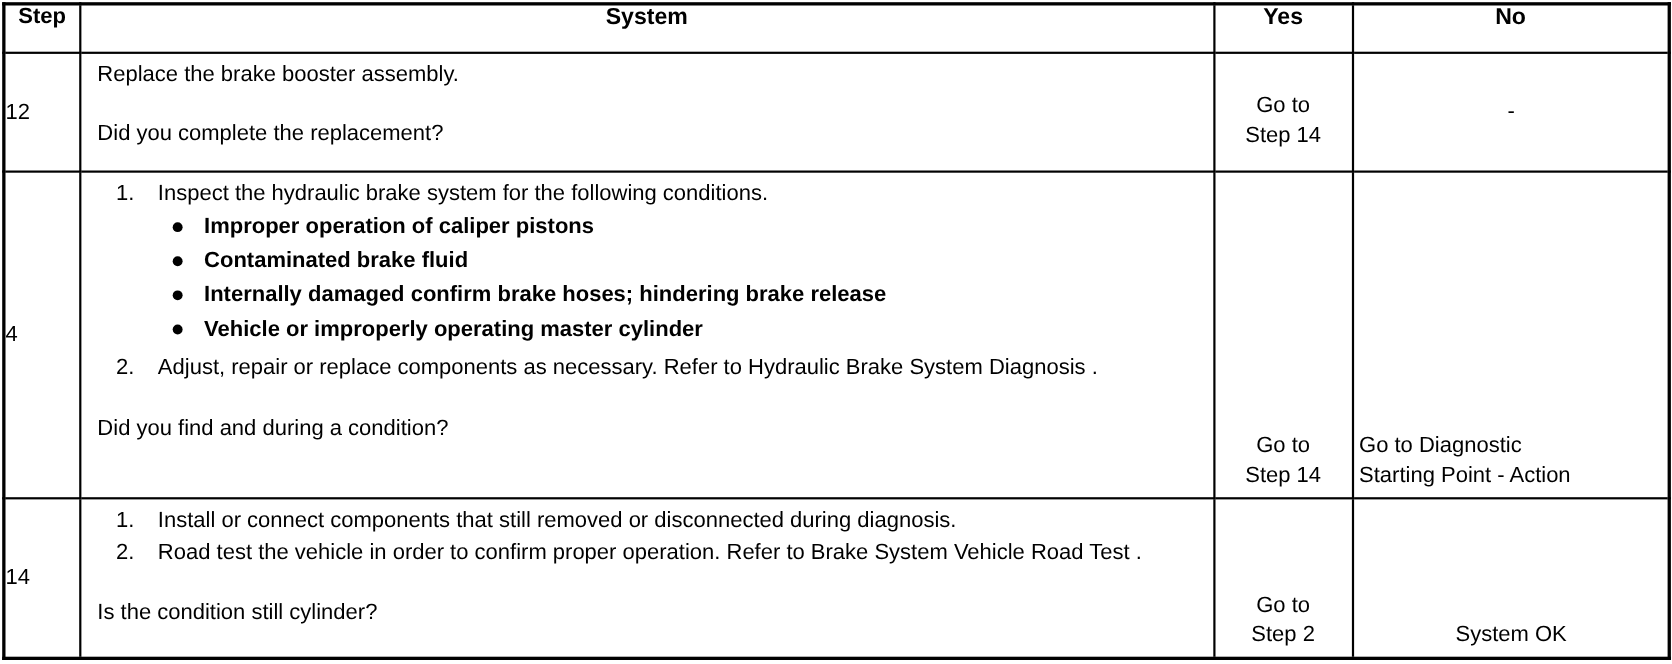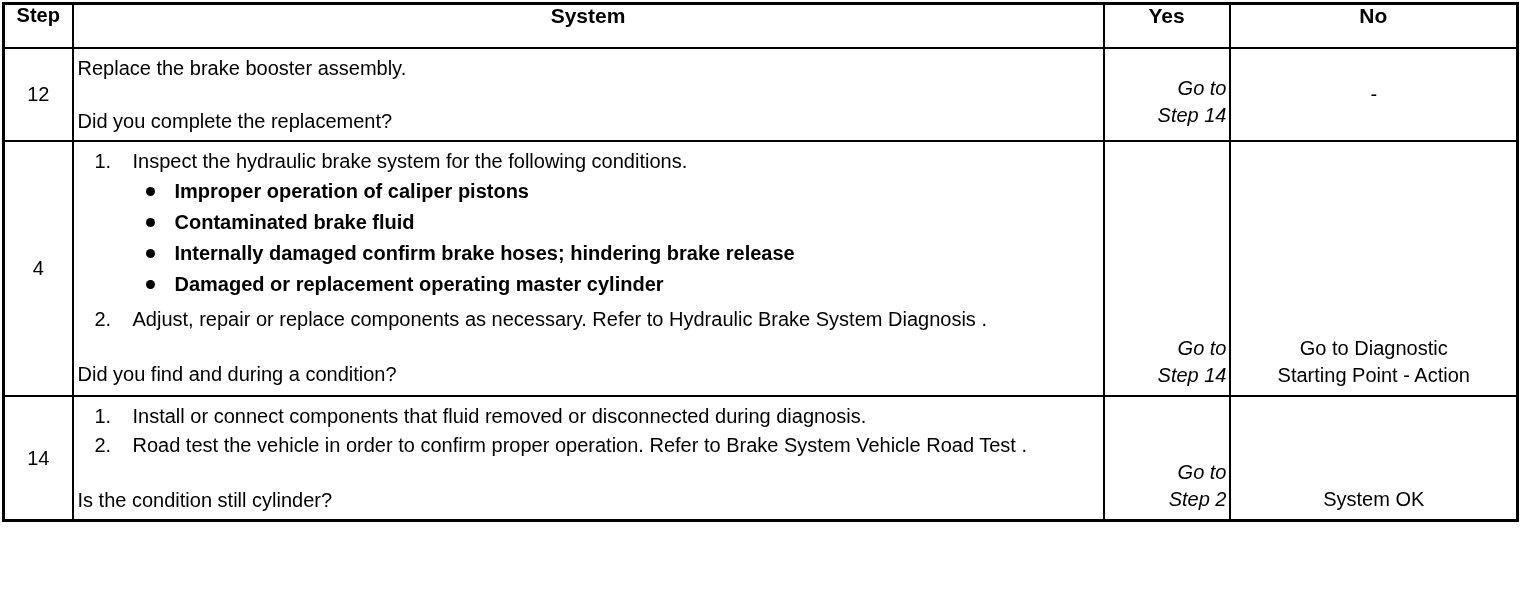--- a/index.html
+++ b/index.html
@@ -10,21 +10,21 @@
   body {
     width: 1520px;
     height: 604px;
     font-family: "Liberation Sans", sans-serif;
     color: #000000;
     overflow: hidden;
   }
 
   .diag-table {
     width: 1514px;
-    height: 520px;
+    height: 598px;
     margin: 2px;
     border: 3px solid #000;
     border-collapse: collapse;
     box-sizing: border-box;
     table-layout: fixed;
   }
 
   .diag-table td,
   .diag-table th {
     border: 2px solid #000;
@@ -45,29 +45,29 @@
     font-size: 21px;
     font-weight: bold;
     text-align: center;
     vertical-align: middle;
     line-height: 1;
   }
   thead th.h-step { font-size: 20px; }
 
   
   td.step-cell {
-    text-align: center;
+    text-align: left;
     vertical-align: middle;
     font-size: 20px;
     line-height: 1.1;
   }
 
   
   td.action-cell {
-    padding: 6px 8px 4px 4px;
+    padding: 6px 8px 4px 15px;
     font-size: 20px;
     line-height: 1.35;
     vertical-align: top;
   }
   .para { margin: 0; }
   .spacer-md { height: 26px; }
 
   
   ol.num-list {
     list-style: none;
@@ -104,29 +104,28 @@
     left: 13px;
     top: 9px;
     width: 9px;
     height: 9px;
     background: #000;
     border-radius: 50%;
   }
 
   
   td.yes-cell {
-    text-align: right;
+    text-align: center;
     vertical-align: bottom;
     font-size: 20px;
     line-height: 1.35;
     padding: 16px 2px 6px 2px;
-    font-style: italic;
   }
   td.no-cell {
-    text-align: center;
+    text-align: left;
     vertical-align: bottom;
     font-size: 20px;
     line-height: 1.35;
     padding: 0 4px 6px 5px;
   }
   td.no-cell.center { text-align: center; }
   td.yes-cell.middle, td.no-cell.middle { vertical-align: middle; padding-bottom: 0; }
 
   .nowrap { white-space: nowrap; }
 </style>
@@ -187,21 +186,21 @@
               <li>
                 <span class="dot"></span>
                 <span>Contaminated brake fluid</span>
               </li>
               <li>
                 <span class="dot"></span>
                 <span>Internally damaged confirm brake hoses; hindering brake release</span>
               </li>
               <li>
                 <span class="dot"></span>
-                <span>Damaged or replacement operating master cylinder</span>
+                <span>Vehicle or improperly operating master cylinder</span>
               </li>
             </ul>
           </li>
           <li style="margin-top:8px;">
             <span class="num">2.</span>
             <span>Adjust, repair or replace components as necessary. Refer to Hydraulic Brake System Diagnosis .</span>
           </li>
         </ol>
         <div class="spacer-md"></div>
         <div class="para">Did you find and during a condition?</div>
@@ -218,21 +217,21 @@
       </td>
     </tr>
 
     <tr>
       <td class="step-cell">14</td>
 
       <td class="action-cell">
         <ol class="num-list">
           <li>
             <span class="num">1.</span>
-            <span>Install or connect components that fluid removed or disconnected during diagnosis.</span>
+            <span>Install or connect components that still removed or disconnected during diagnosis.</span>
           </li>
           <li>
             <span class="num">2.</span>
             <span>Road test the vehicle in order to confirm proper operation. Refer to Brake System Vehicle Road Test .</span>
           </li>
         </ol>
         <div class="spacer-md"></div>
         <div class="para">Is the condition still cylinder?</div>
       </td>
 

